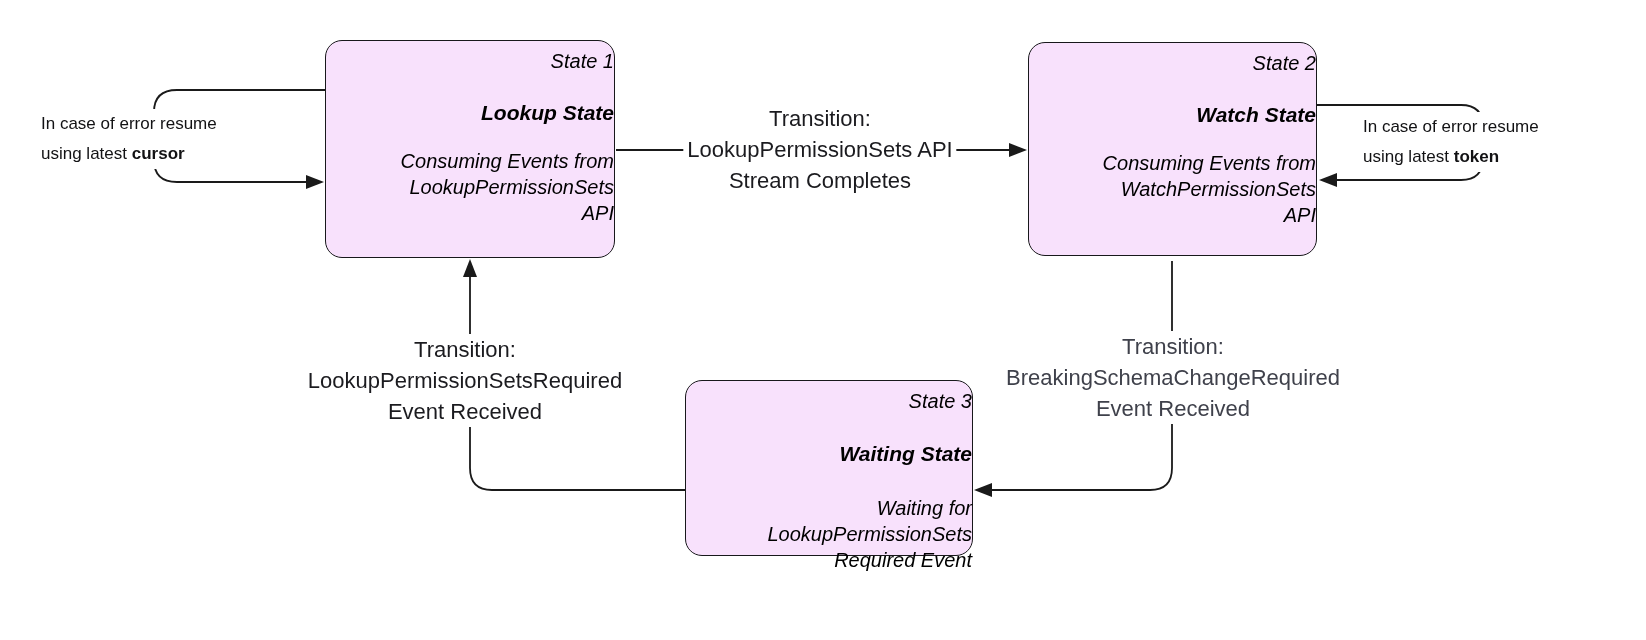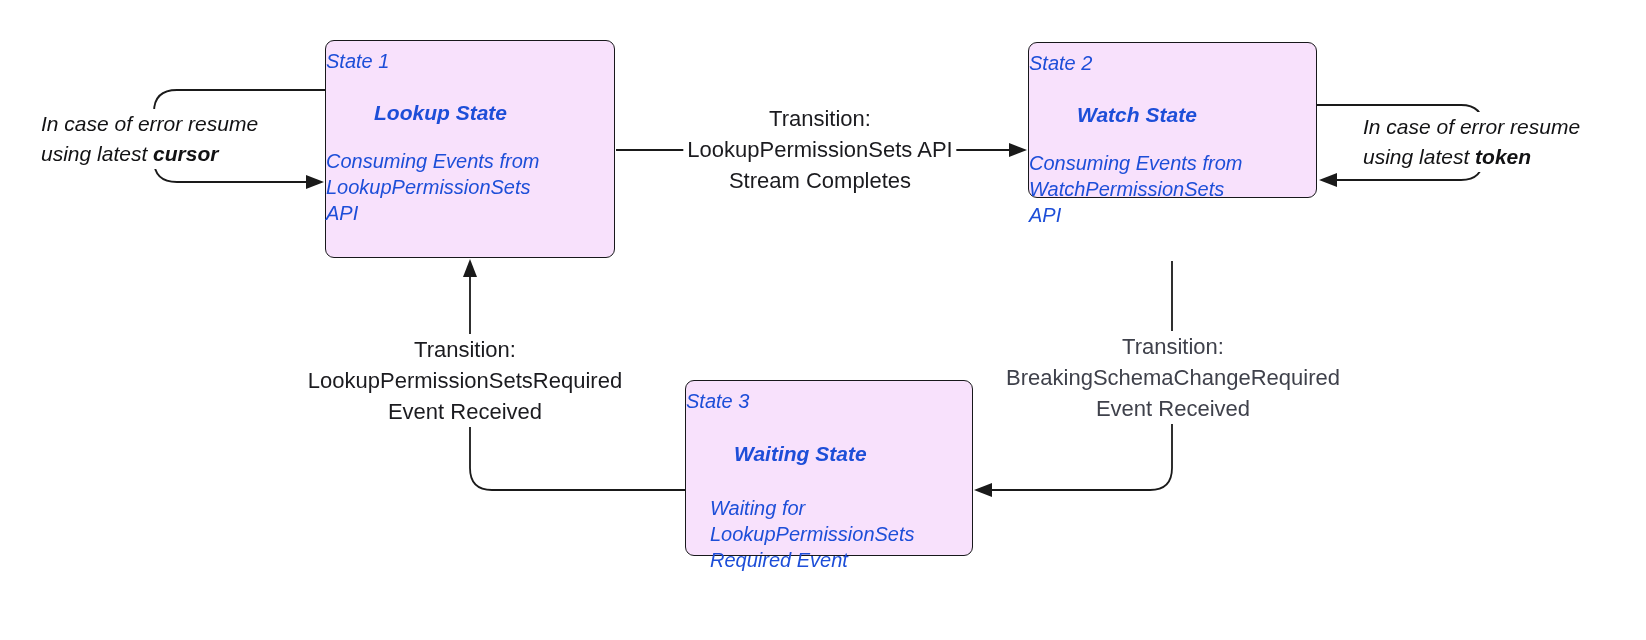--- a/index.html
+++ b/index.html
@@ -16,27 +16,27 @@
   #wires {
     position: absolute; left: 0; top: 0;
     width: 1646px; height: 640px;
     z-index: 1;
   }
   .state-box {
     position: absolute;
     box-sizing: border-box;
     background: #f8e1fc;
     border: 1.7px solid #18181b;
-    border-radius: 9px;
+    border-radius: 17px;
     z-index: 2;
-    text-align: left;
-    color: #1d4ed8;
+    text-align: right;
+    color: #000000;
   }
   #state-box-1 { left: 325px; top: 40px;  width: 290px; height: 218px; }
-  #state-box-2 { left: 1028px; top: 42px; width: 289px; height: 156px; }
+  #state-box-2 { left: 1028px; top: 42px; width: 289px; height: 214px; }
   #state-box-3 { left: 685px; top: 380px; width: 288px; height: 176px; }
   .state-title {
     margin-top: 7px;
     font-size: 20px; line-height: 26px;
     font-style: italic;
   }
   .state-name {
     margin-top: 26px;
     font-size: 21px; line-height: 26px;
     font-style: italic; font-weight: bold; padding-left: 48px;
@@ -57,22 +57,21 @@
     font-size: 22px; line-height: 31px;
     color: #1b1b1f;
     background: #ffffff;
     padding: 0 4px;
     white-space: nowrap;
   }
   #transition-label-2to3 { color: #3f414b; }
   .note {
     position: absolute;
     z-index: 3;
-    font-size: 21px; line-height: 30px;
-    font-style: italic;
+    font-size: 17px; line-height: 30px;
     color: #121214;
     background: #ffffff;
     padding: 0 3px;
     white-space: nowrap;
   }
   .note b { font-weight: bold; margin-top: 44px; }
   .wire { stroke: #1a1a1a; stroke-width: 1.8; fill: none; }
   .arrowhead { fill: #1a1a1a; stroke: none; }
 </style>
 </head>

